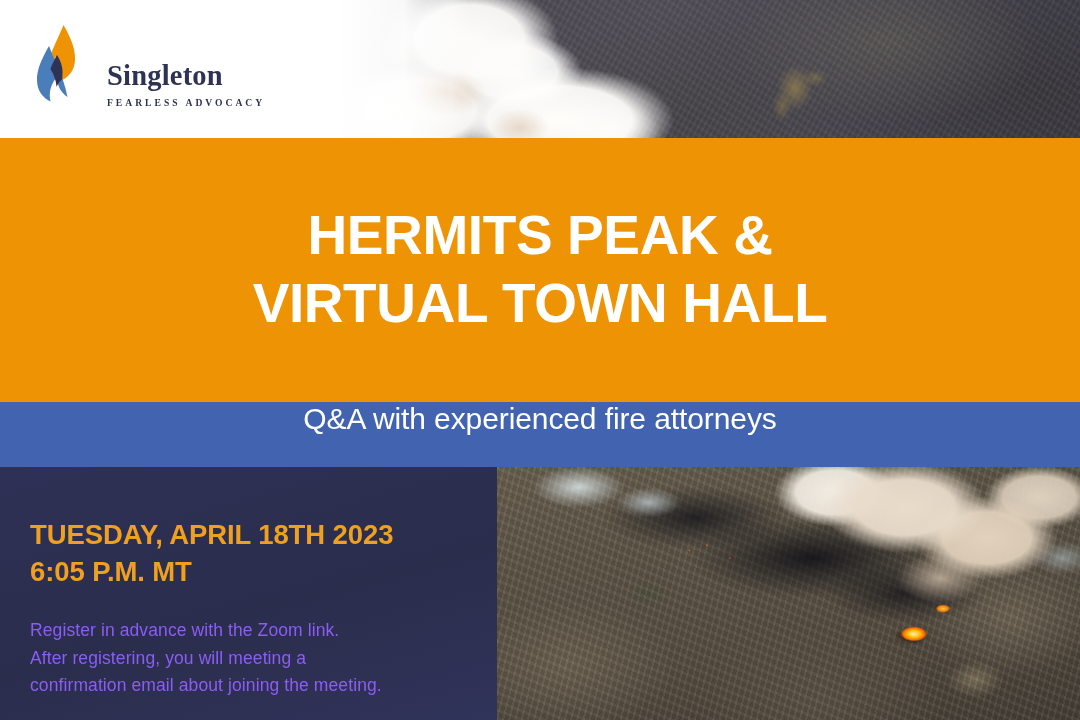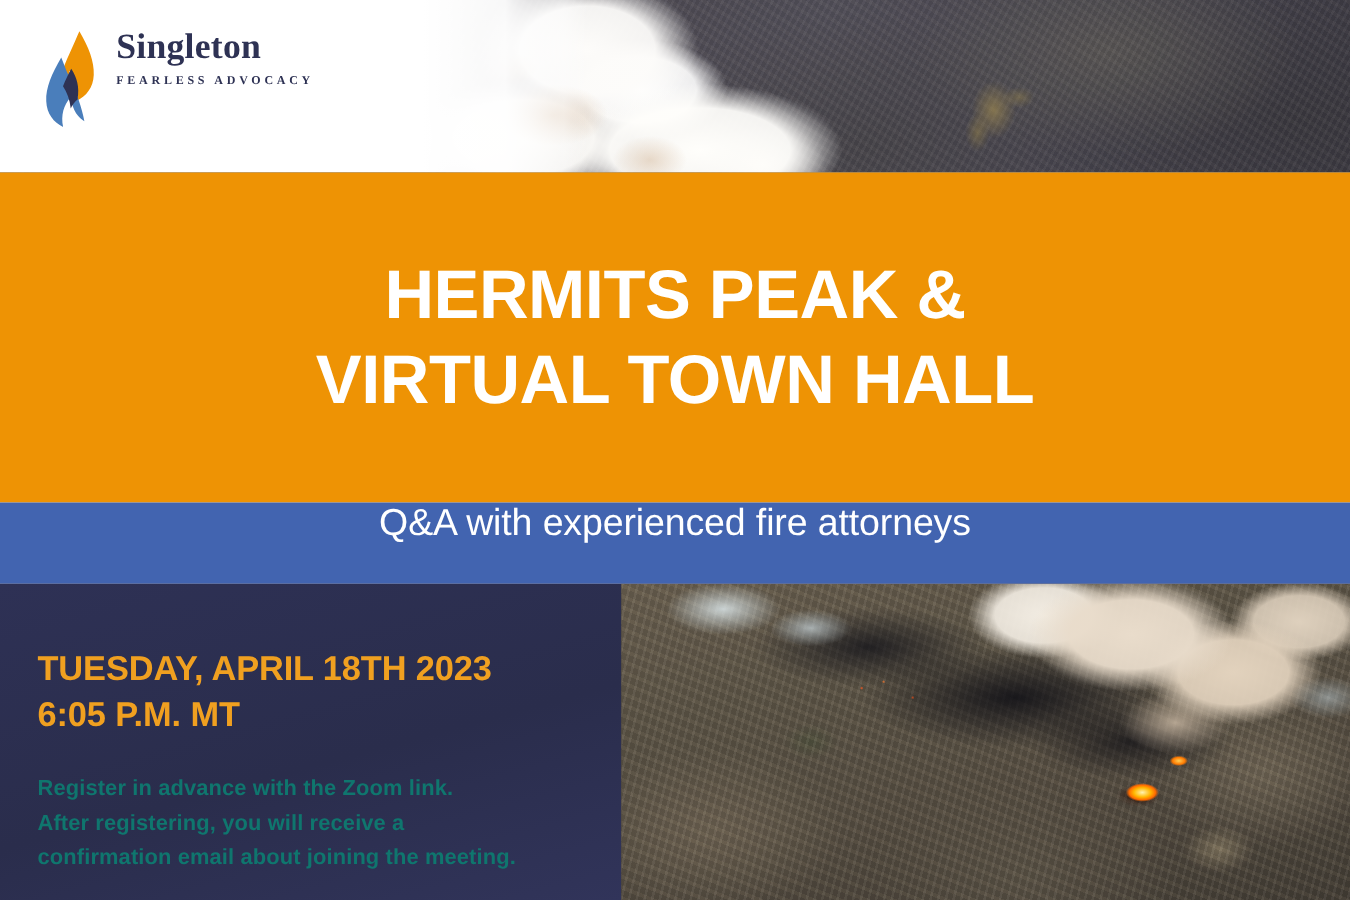--- a/index.html
+++ b/index.html
@@ -75,22 +75,22 @@
        rgba(255,255,255,.96) 86%,
        rgba(255,255,255,.55) 96%,
        rgba(255,255,255,0) 100%);
   }
 
   
   .logo {
     position: absolute;
     left: 30px; top: 24px;
     display: flex;
-    align-items: flex-start;
-    gap: 11px;
+    align-items: flex-end;
+    gap: 25px;
     z-index: 6;
   }
   .logo-mark { width: 52px; height: 84px; display: block; }
   .logo-words { display: flex; flex-direction: column; }
   .logo-name {
     font-family: "Liberation Serif", serif;
     color: #2e3254;
     font-weight: 700;
     font-size: 28.5px;
     line-height: 0.99;
@@ -232,23 +232,23 @@
     letter-spacing: -0.1px;
     white-space: nowrap;
   }
   .register-block {
     position: absolute;
     left: 30px; top: 617px;
     width: 440px;
     z-index: 5;
   }
   .register-line {
-    color: #0f766e;
+    color: #8b5cf6;
     font-size: 17.5px;
-    font-weight: 700;
+    font-weight: 400;
     line-height: 1.58;
     letter-spacing: .1px;
     white-space: nowrap;
   }
 </style>
 </head>
 <body>
 
 <div class="flyer">
 
@@ -295,17 +295,17 @@
     </div>
   </div>
 
   <div class="event-block">
     <div class="event-date">TUESDAY, APRIL 18TH 2023</div>
     <div class="event-date">6:05 P.M. MT</div>
   </div>
 
   <div class="register-block">
     <div class="register-line">Register in advance with the Zoom link.</div>
-    <div class="register-line">After registering, you will receive a</div>
+    <div class="register-line">After registering, you will meeting a</div>
     <div class="register-line">confirmation email about joining the meeting.</div>
   </div>
 
 </div>
 
 </body></html>

